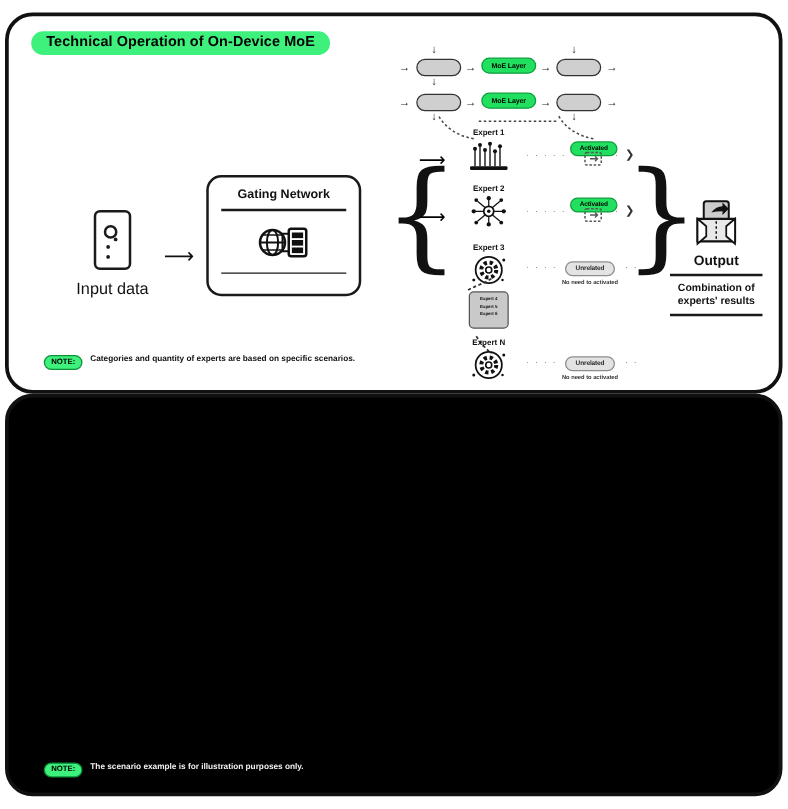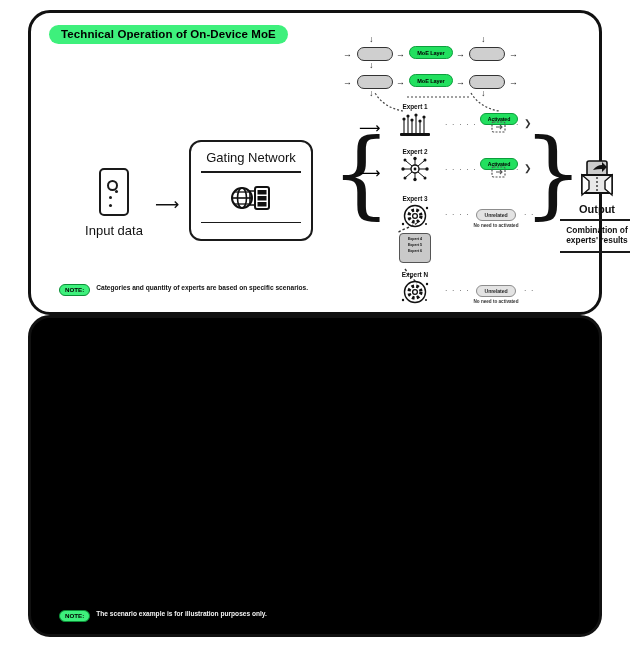--- a/index.html
+++ b/index.html
@@ -2,21 +2,21 @@
 <html><head>
 <meta charset="utf-8">
 <style>
   * { box-sizing: border-box; margin:0; padding:0; }
   body {
     width: 630px; height: 647px;
     background:#ffffff;
     font-family: "Liberation Sans", sans-serif;
     overflow: hidden;
   }
-  .page { width:630px; height:647px; padding:10px 28px; display:flex; flex-direction:column; gap:0; }
+  .page { width:630px; height:647px; padding:10px 4px; display:flex; flex-direction:column; gap:0; }
 
   
   .panel1 {
     position:relative;
     height:305px;
     background:#fff;
     border:3px solid #111;
     border-radius:22px;
   }
   .pill-title {
@@ -44,21 +44,21 @@
   .inputdata .lbl{margin-top:7px;font-size:13px;font-weight:normal;color:#111;}
 
   .arrow-r { color:#111; font-size:17px; line-height:1; }
   .a1 { position:absolute; left:124px; top:183px; }
 
   
   .gn {
     position:absolute; left:158px; top:127px; width:124px;
     border:2.2px solid #1a1a1a; border-radius:12px; background:#fff; padding:8px 8px 9px;
   }
-  .gn h3{font-size:13px;text-align:center;font-weight:normal;color:#111;padding-bottom:6px;}
+  .gn h3{font-size:10px;text-align:center;font-weight:bold;color:#111;padding-bottom:6px;}
   .gn .rule{height:1.6px;background:#1a1a1a;margin:0 2px 7px;}
   .gn .icowrap{display:flex;justify-content:center;padding:2px 0 8px;}
   .gn p{font-size:8.6px;line-height:1.32;color:#111;font-weight:bold;padding-top:6px;}
 
   .globe-svr{width:46px;height:32px;}
 
   
   .chain { position:absolute; left:312px; top:28px; width:210px; height:56px; }
   .chipbox{
     width:36px;height:14px;border:1.6px solid #333;border-radius:7px;background:#cfcfcf;

